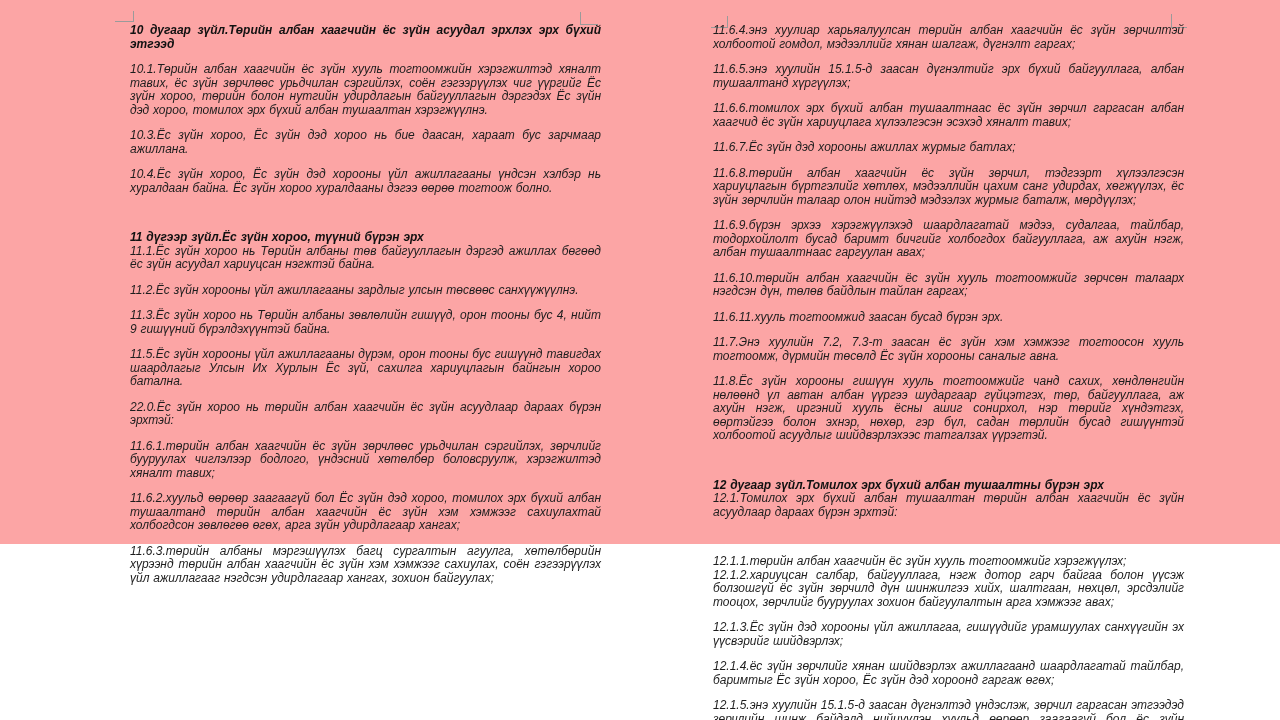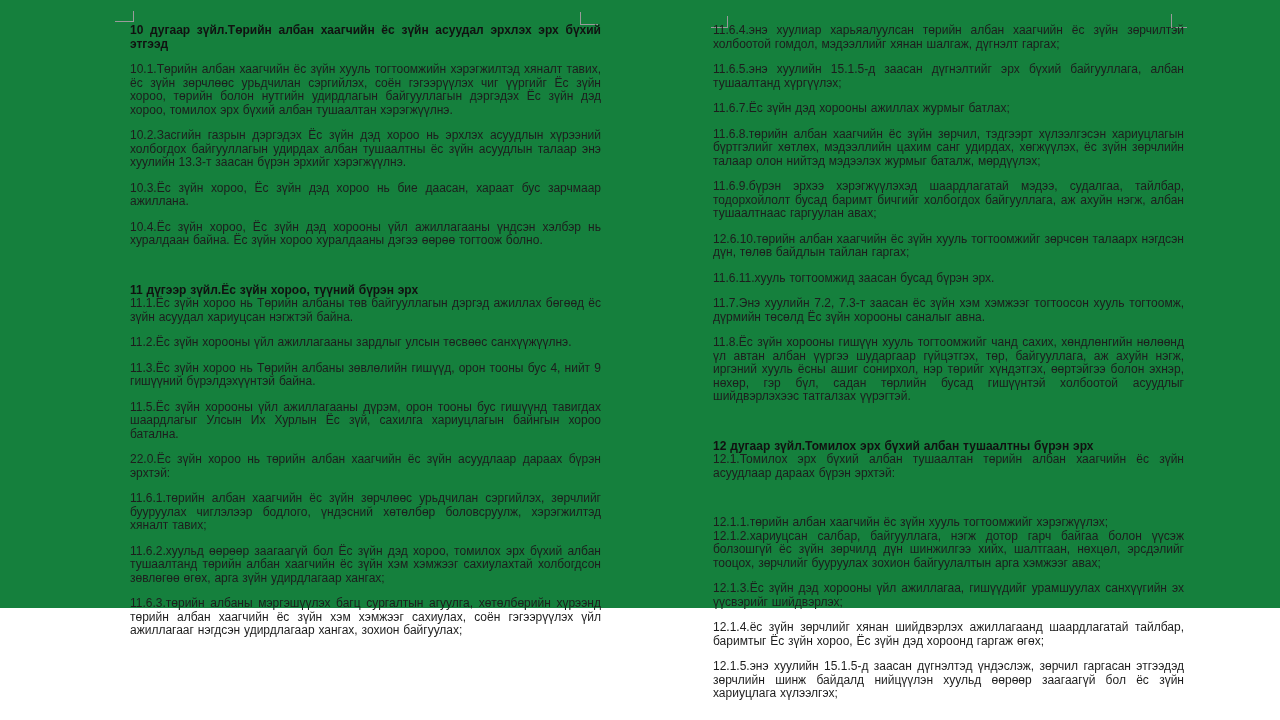--- a/index.html
+++ b/index.html
@@ -6,24 +6,25 @@
     margin: 0;
     padding: 0;
     background: #ffffff;
     width: 1280px;
     height: 720px;
     overflow: hidden;
   }
   .canvas {
     position: relative;
     width: 1280px;
-    height: 608px;
-    background: #15803d;
+    height: 544px;
+    background: #fca5a5;
     font-family: "Liberation Sans", "DejaVu Sans", sans-serif;
     color: #1d1d1d;
+    font-style: italic;
   }
   .page {
     position: absolute;
     top: 0;
     width: 471px;
     box-sizing: border-box;
   }
   .page-left  { left: 130px; padding-top: 24px; }
   .page-right { left: 713px; padding-top: 24px; }
   .para {
@@ -62,40 +63,40 @@
 <div class="canvas" style="color: rgb(29, 29, 29);">
 
   <div class="crop-mark corner-right cm1"></div>
   <div class="crop-mark corner-left  cm2"></div>
   <div class="crop-mark corner-right cm3"></div>
   <div class="crop-mark corner-left  cm4"></div>
 
   <div class="page page-left">
       <p class="para heading">10 дугаар зүйл.Төрийн албан хаагчийн ёс зүйн асуудал эрхлэх эрх бүхий этгээд</p>
       <p class="para body">10.1.Төрийн албан хаагчийн ёс зүйн хууль тогтоомжийн хэрэгжилтэд хяналт тавих, ёс зүйн зөрчлөөс урьдчилан сэргийлэх, соён гэгээрүүлэх чиг үүргийг Ёс зүйн хороо, төрийн болон нутгийн удирдлагын байгууллагын дэргэдэх Ёс зүйн дэд хороо, томилох эрх бүхий албан тушаалтан хэрэгжүүлнэ.</p>
-      <p class="para body">10.2.Засгийн газрын дэргэдэх Ёс зүйн дэд хороо нь эрхлэх асуудлын хүрээний холбогдох байгууллагын удирдах албан тушаалтны ёс зүйн асуудлын талаар энэ хуулийн 13.3-т заасан бүрэн эрхийг хэрэгжүүлнэ.</p>
       <p class="para body">10.3.Ёс зүйн хороо, Ёс зүйн дэд хороо нь бие даасан, хараат бус зарчмаар ажиллана.</p>
       <p class="para body">10.4.Ёс зүйн хороо, Ёс зүйн дэд хорооны үйл ажиллагааны үндсэн хэлбэр нь хуралдаан байна. Ёс зүйн хороо хуралдааны дэгээ өөрөө тогтоож болно.</p>
       <p class="para heading tight">11 дүгээр зүйл.Ёс зүйн хороо, түүний бүрэн эрх</p>
       <p class="para body">11.1.Ёс зүйн хороо нь Төрийн албаны төв байгууллагын дэргэд ажиллах бөгөөд ёс зүйн асуудал хариуцсан нэгжтэй байна.</p>
       <p class="para body">11.2.Ёс зүйн хорооны үйл ажиллагааны зардлыг улсын төсвөөс санхүүжүүлнэ.</p>
       <p class="para body">11.3.Ёс зүйн хороо нь Төрийн албаны зөвлөлийн гишүүд, орон тооны бус 4, нийт 9 гишүүний бүрэлдэхүүнтэй байна.</p>
       <p class="para body">11.5.Ёс зүйн хорооны үйл ажиллагааны дүрэм, орон тооны бус гишүүнд тавигдах шаардлагыг Улсын Их Хурлын Ёс зүй, сахилга хариуцлагын байнгын хороо батална.</p>
       <p class="para body">22.0.Ёс зүйн хороо нь төрийн албан хаагчийн ёс зүйн асуудлаар дараах бүрэн эрхтэй:</p>
       <p class="para body">11.6.1.төрийн албан хаагчийн ёс зүйн зөрчлөөс урьдчилан сэргийлэх, зөрчлийг бууруулах чиглэлээр бодлого, үндэсний хөтөлбөр боловсруулж, хэрэгжилтэд хяналт тавих;</p>
       <p class="para body">11.6.2.хуульд өөрөөр заагаагүй бол Ёс зүйн дэд хороо, томилох эрх бүхий албан тушаалтанд төрийн албан хаагчийн ёс зүйн хэм хэмжээг сахиулахтай холбогдсон зөвлөгөө өгөх, арга зүйн удирдлагаар хангах;</p>
       <p class="para body">11.6.3.төрийн албаны мэргэшүүлэх багц сургалтын агуулга, хөтөлбөрийн хүрээнд төрийн албан хаагчийн ёс зүйн хэм хэмжээг сахиулах, соён гэгээрүүлэх үйл ажиллагааг нэгдсэн удирдлагаар хангах, зохион байгуулах;</p>
     </div>
   <div class="page page-right">
       <p class="para body">11.6.4.энэ хуулиар харьяалуулсан төрийн албан хаагчийн ёс зүйн зөрчилтэй холбоотой гомдол, мэдээллийг хянан шалгаж, дүгнэлт гаргах;</p>
       <p class="para body">11.6.5.энэ хуулийн 15.1.5-д заасан дүгнэлтийг эрх бүхий байгууллага, албан тушаалтанд хүргүүлэх;</p>
+      <p class="para body">11.6.6.томилох эрх бүхий албан тушаалтнаас ёс зүйн зөрчил гаргасан албан хаагчид ёс зүйн хариуцлага хүлээлгэсэн эсэхэд хяналт тавих;</p>
       <p class="para body">11.6.7.Ёс зүйн дэд хорооны ажиллах журмыг батлах;</p>
       <p class="para body">11.6.8.төрийн албан хаагчийн ёс зүйн зөрчил, тэдгээрт хүлээлгэсэн хариуцлагын бүртгэлийг хөтлөх, мэдээллийн цахим санг удирдах, хөгжүүлэх, ёс зүйн зөрчлийн талаар олон нийтэд мэдээлэх журмыг баталж, мөрдүүлэх;</p>
       <p class="para body">11.6.9.бүрэн эрхээ хэрэгжүүлэхэд шаардлагатай мэдээ, судалгаа, тайлбар, тодорхойлолт бусад баримт бичгийг холбогдох байгууллага, аж ахуйн нэгж, албан тушаалтнаас гаргуулан авах;</p>
-      <p class="para body">12.6.10.төрийн албан хаагчийн ёс зүйн хууль тогтоомжийг зөрчсөн талаарх нэгдсэн дүн, төлөв байдлын тайлан гаргах;</p>
+      <p class="para body">11.6.10.төрийн албан хаагчийн ёс зүйн хууль тогтоомжийг зөрчсөн талаарх нэгдсэн дүн, төлөв байдлын тайлан гаргах;</p>
       <p class="para body">11.6.11.хууль тогтоомжид заасан бусад бүрэн эрх.</p>
       <p class="para body">11.7.Энэ хуулийн 7.2, 7.3-т заасан ёс зүйн хэм хэмжээг тогтоосон хууль тогтоомж, дүрмийн төсөлд Ёс зүйн хорооны саналыг авна.</p>
       <p class="para body">11.8.Ёс зүйн хорооны гишүүн хууль тогтоомжийг чанд сахих, хөндлөнгийн нөлөөнд үл автан албан үүргээ шударгаар гүйцэтгэх, төр, байгууллага, аж ахуйн нэгж, иргэний хууль ёсны ашиг сонирхол, нэр төрийг хүндэтгэх, өөртэйгээ болон эхнэр, нөхөр, гэр бүл, садан төрлийн бусад гишүүнтэй холбоотой асуудлыг шийдвэрлэхээс татгалзах үүрэгтэй.</p>
       <p class="para heading tight">12 дугаар зүйл.Томилох эрх бүхий албан тушаалтны бүрэн эрх</p>
       <p class="para body">12.1.Томилох эрх бүхий албан тушаалтан төрийн албан хаагчийн ёс зүйн асуудлаар дараах бүрэн эрхтэй:</p>
       <p class="para body tight">12.1.1.төрийн албан хаагчийн ёс зүйн хууль тогтоомжийг хэрэгжүүлэх;</p>
       <p class="para body">12.1.2.хариуцсан салбар, байгууллага, нэгж дотор гарч байгаа болон үүсэж болзошгүй ёс зүйн зөрчилд дүн шинжилгээ хийх, шалтгаан, нөхцөл, эрсдэлийг тооцох, зөрчлийг бууруулах зохион байгуулалтын арга хэмжээг авах;</p>
       <p class="para body">12.1.3.Ёс зүйн дэд хорооны үйл ажиллагаа, гишүүдийг урамшуулах санхүүгийн эх үүсвэрийг шийдвэрлэх;</p>
       <p class="para body">12.1.4.ёс зүйн зөрчлийг хянан шийдвэрлэх ажиллагаанд шаардлагатай тайлбар, баримтыг Ёс зүйн хороо, Ёс зүйн дэд хороонд гаргаж өгөх;</p>
       <p class="para body">12.1.5.энэ хуулийн 15.1.5-д заасан дүгнэлтэд үндэслэж, зөрчил гаргасан этгээдэд зөрчлийн шинж байдалд нийцүүлэн хуульд өөрөөр заагаагүй бол ёс зүйн хариуцлага хүлээлгэх;</p>

